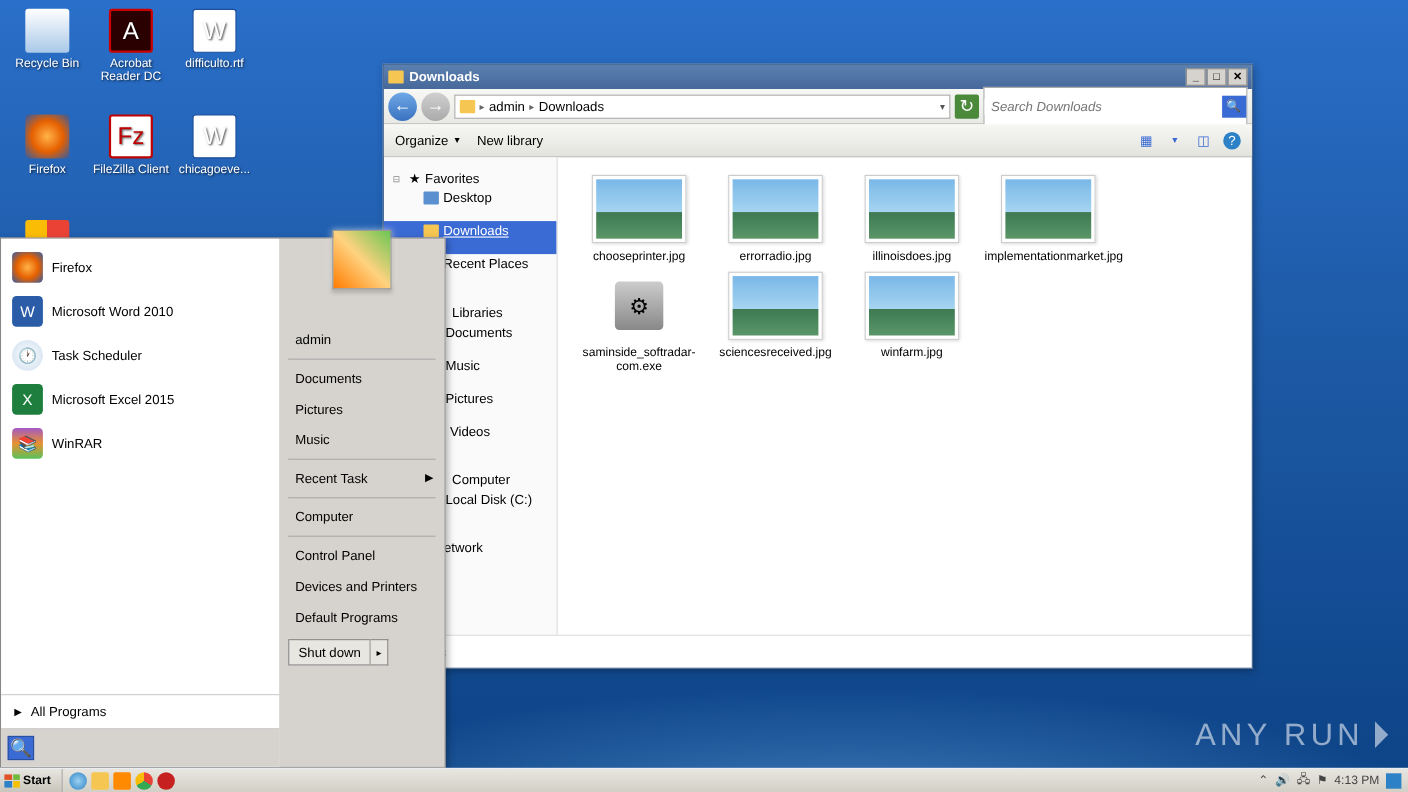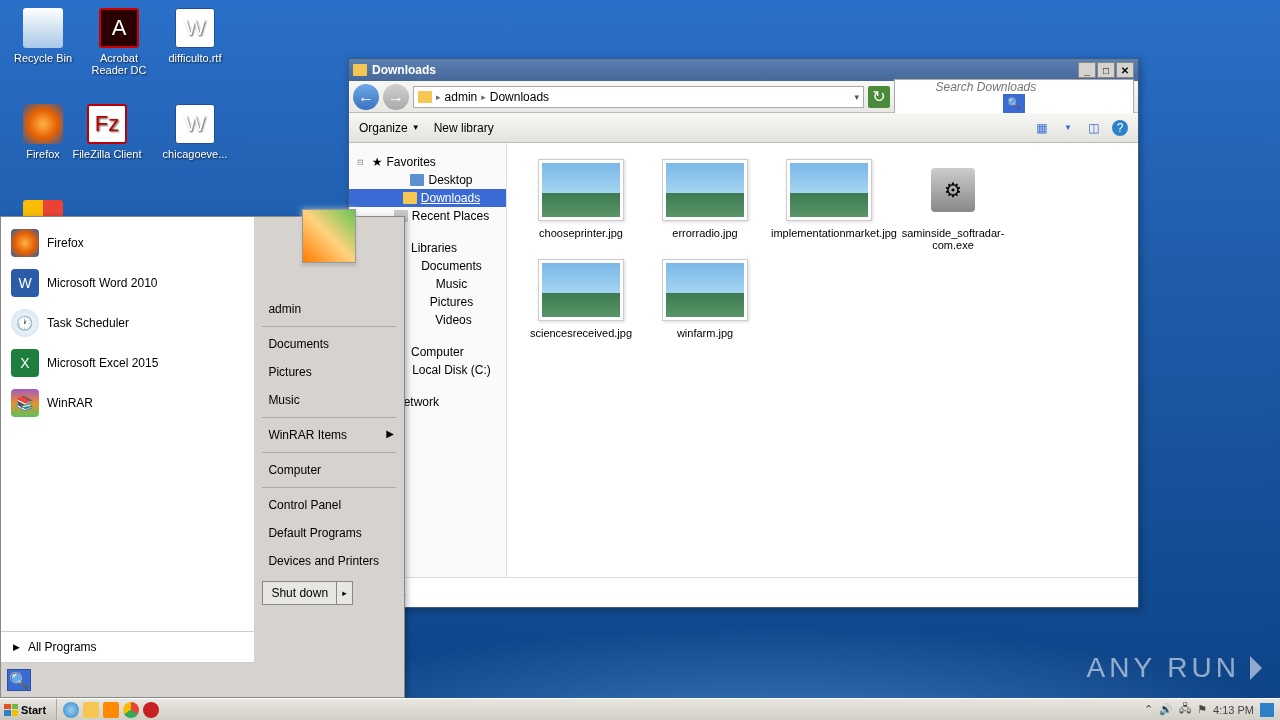--- a/index.html
+++ b/index.html
@@ -42,30 +42,30 @@
 .ex-title-btns { margin-left: auto; display: flex; gap: 1px; }
 .ex-title-btns .tb { width: 18px; height: 16px; background: #d6d3ce; border: 1px solid #888; color: #000; display: flex; align-items: center; justify-content: center; font-size: 10px; cursor: pointer; }
 .ex-nav { height: 32px; background: linear-gradient(#f7f7f4,#e8e8e4); border-bottom: 1px solid #bbb; display: flex; align-items: center; padding: 0 4px; gap: 4px; }
 .nav-back,.nav-fwd { width: 26px; height: 26px; border-radius: 50%; background: linear-gradient(#6fa8e6,#3a72c0); display: flex; align-items: center; justify-content: center; color: #fff; cursor: pointer; }
 .nav-fwd { background: linear-gradient(#d0d0d0,#aaa); }
 .nav-addr { flex: 1; height: 22px; border: 1px solid #aaa; background: #fff; display: flex; align-items: center; padding: 0 4px; font-size: 12px; gap: 4px; }
 .nav-addr .fi { width: 14px; height: 12px; background: #f5c651; border-radius: 1px; }
 .nav-addr .sep { color: #666; font-size: 9px; }
 .nav-addr .dd { margin-left: auto; color: #555; font-size: 9px; }
 .nav-refresh { width: 22px; height: 22px; background: #4a8a3a; display: flex; align-items: center; justify-content: center; color: #fff; border-radius: 2px; cursor: pointer; }
-.nav-search { width: 240px; height: 36px; border: 1px solid #aaa; background: #fff; display: flex; align-items: center; flex-direction: column; }
+.nav-search { width: 240px; height: 36px; border: 1px solid #aaa; background: #fff; display: flex; align-items: center; }
 .nav-search input { flex: 1; border: none; outline: none; font-size: 12px; font-style: italic; color: #777; padding: 0 6px; }
 .nav-search .si { width: 22px; height: 20px; background: #3a6ad4; color: #fff; display: flex; align-items: center; justify-content: center; font-size: 11px; }
 .ex-toolbar { height: 30px; background: linear-gradient(#f7f7f4,#e3e3de); border-bottom: 1px solid #bbb; display: flex; align-items: center; padding: 0 10px; font-size: 12px; gap: 14px; }
 .ex-toolbar .tool { cursor: pointer; display: flex; align-items: center; gap: 4px; }
 .ex-toolbar .right-tools { margin-left: auto; display: flex; gap: 10px; align-items: center; }
 .ex-toolbar .rt { width: 16px; height: 16px; cursor: pointer; display: flex; align-items: center; justify-content: center; font-size: 12px; color: #3a6ad4; }
 .ex-body { flex: 1; display: flex; overflow: hidden; }
 .ex-tree { width: 158px; border-right: 1px solid #ddd; background: #fafafa; font-size: 12px; padding: 6px 0; overflow: hidden; }
-.tree-item { padding: 2px 8px 2px 20px; display: flex; align-items: center; gap: 4px; cursor: pointer; white-space: nowrap; justify-content: center; }
+.tree-item { padding: 2px 8px 14px 20px; display: flex; align-items: center; gap: 4px; cursor: pointer; white-space: nowrap; }
 .tree-item.h { background: #3a6ad4; color: #fff; }
 .tree-item.h .txt { text-decoration: underline; }
 .tree-sub { padding-left: 36px; }
 .tree-item .ti { width: 14px; height: 12px; background: #f5c651; border-radius: 1px; flex-shrink: 0; }
 .tree-cat { font-size: 12px; padding: 6px 8px 2px 20px; display: flex; align-items: center; gap: 4px; }
 .tree-cat .exp { font-size: 8px; color: #888; margin-left: -12px; margin-right: 4px; }
 .ex-files { flex: 1; padding: 16px; display: flex; flex-wrap: wrap; gap: 8px; align-content: flex-start; }
 .file { width: 116px; text-align: center; font-size: 11px; cursor: pointer; }
 .file .thumb { width: 86px; height: 62px; margin: 0 auto 6px; border: 1px solid #ccc; padding: 3px; background: #fff; box-shadow: 1px 1px 3px rgba(0,0,0,0.15); }
 .file .thumb .img { width: 100%; height: 100%; background: linear-gradient(to bottom, #7ab8e8 0%, #a5d4f0 55%, #3d7a52 56%, #5a9668 100%); }
@@ -90,21 +90,21 @@
 <body>
 
 <div class="desktop">
   <div class="wave"></div>
 
   <div class="desktop-icons">
     <div class="d-icon" style="top:0;left:0"><div class="ico recycle"></div><span>Recycle Bin</span></div>
     <div class="d-icon" style="top:0;left:76px"><div class="ico adobe">A</div><span>Acrobat Reader DC</span></div>
     <div class="d-icon" style="top:0;left:152px"><div class="ico word">W</div><span>difficulto.rtf</span></div>
     <div class="d-icon" style="top:96px;left:0"><div class="ico ff"></div><span>Firefox</span></div>
-    <div class="d-icon" style="top:96px;left:64px"><div class="ico fz">Fz</div><span>FileZilla Client</span></div>
+    <div class="d-icon" style="top:96px;left:76px"><div class="ico fz">Fz</div><span>FileZilla Client</span></div>
     <div class="d-icon" style="top:96px;left:152px"><div class="ico word">W</div><span>chicagoeve...</span></div>
     <div class="d-icon" style="top:192px;left:0">
         <div class="ico chrome"></div>
       </div>
   </div>
 
   <div class="start-menu">
     <div class="sm-left">
       <div class="sm-pinned">
         <div class="sm-item">
@@ -140,27 +140,27 @@
     </div>
     <div class="sm-right">
       <div class="sm-avatar"></div>
       <div class="sm-r-top"></div>
       <div class="sm-r-item">admin</div>
       <div class="sm-r-sep"></div>
       <div class="sm-r-item">Documents</div>
       <div class="sm-r-item">Pictures</div>
       <div class="sm-r-item">Music</div>
       <div class="sm-r-sep"></div>
-      <div class="sm-r-item"><span>WinRAR Items</span><span class="sm-r-arrow">▶</span></div>
+      <div class="sm-r-item"><span>Recent Task</span><span class="sm-r-arrow">▶</span></div>
       <div class="sm-r-sep"></div>
       <div class="sm-r-item">Computer</div>
       <div class="sm-r-sep"></div>
       <div class="sm-r-item">Control Panel</div>
+      <div class="sm-r-item">Devices and Printers</div>
       <div class="sm-r-item">Default Programs</div>
-      <div class="sm-r-item">Devices and Printers</div>
       <div class="sm-shut">
         <div class="sdb">Shut down</div>
         <div class="sda">
             <span>▸</span>
           </div>
       </div>
     </div>
   </div>
 
   <div class="explorer">
@@ -260,20 +260,26 @@
         <div class="file">
             <div class="thumb">
               <div class="img"></div>
             </div>
             <div>errorradio.jpg</div>
           </div>
         <div class="file">
             <div class="thumb">
               <div class="img"></div>
             </div>
+            <div>illinoisdoes.jpg</div>
+          </div>
+        <div class="file">
+            <div class="thumb">
+              <div class="img"></div>
+            </div>
             <div>implementationmarket.jpg</div>
           </div>
         <div class="file">
             <div class="thumb exe">
               <div class="exico">⚙</div>
             </div>
             <div>saminside_softradar-com.exe</div>
           </div>
         <div class="file">
             <div class="thumb">

